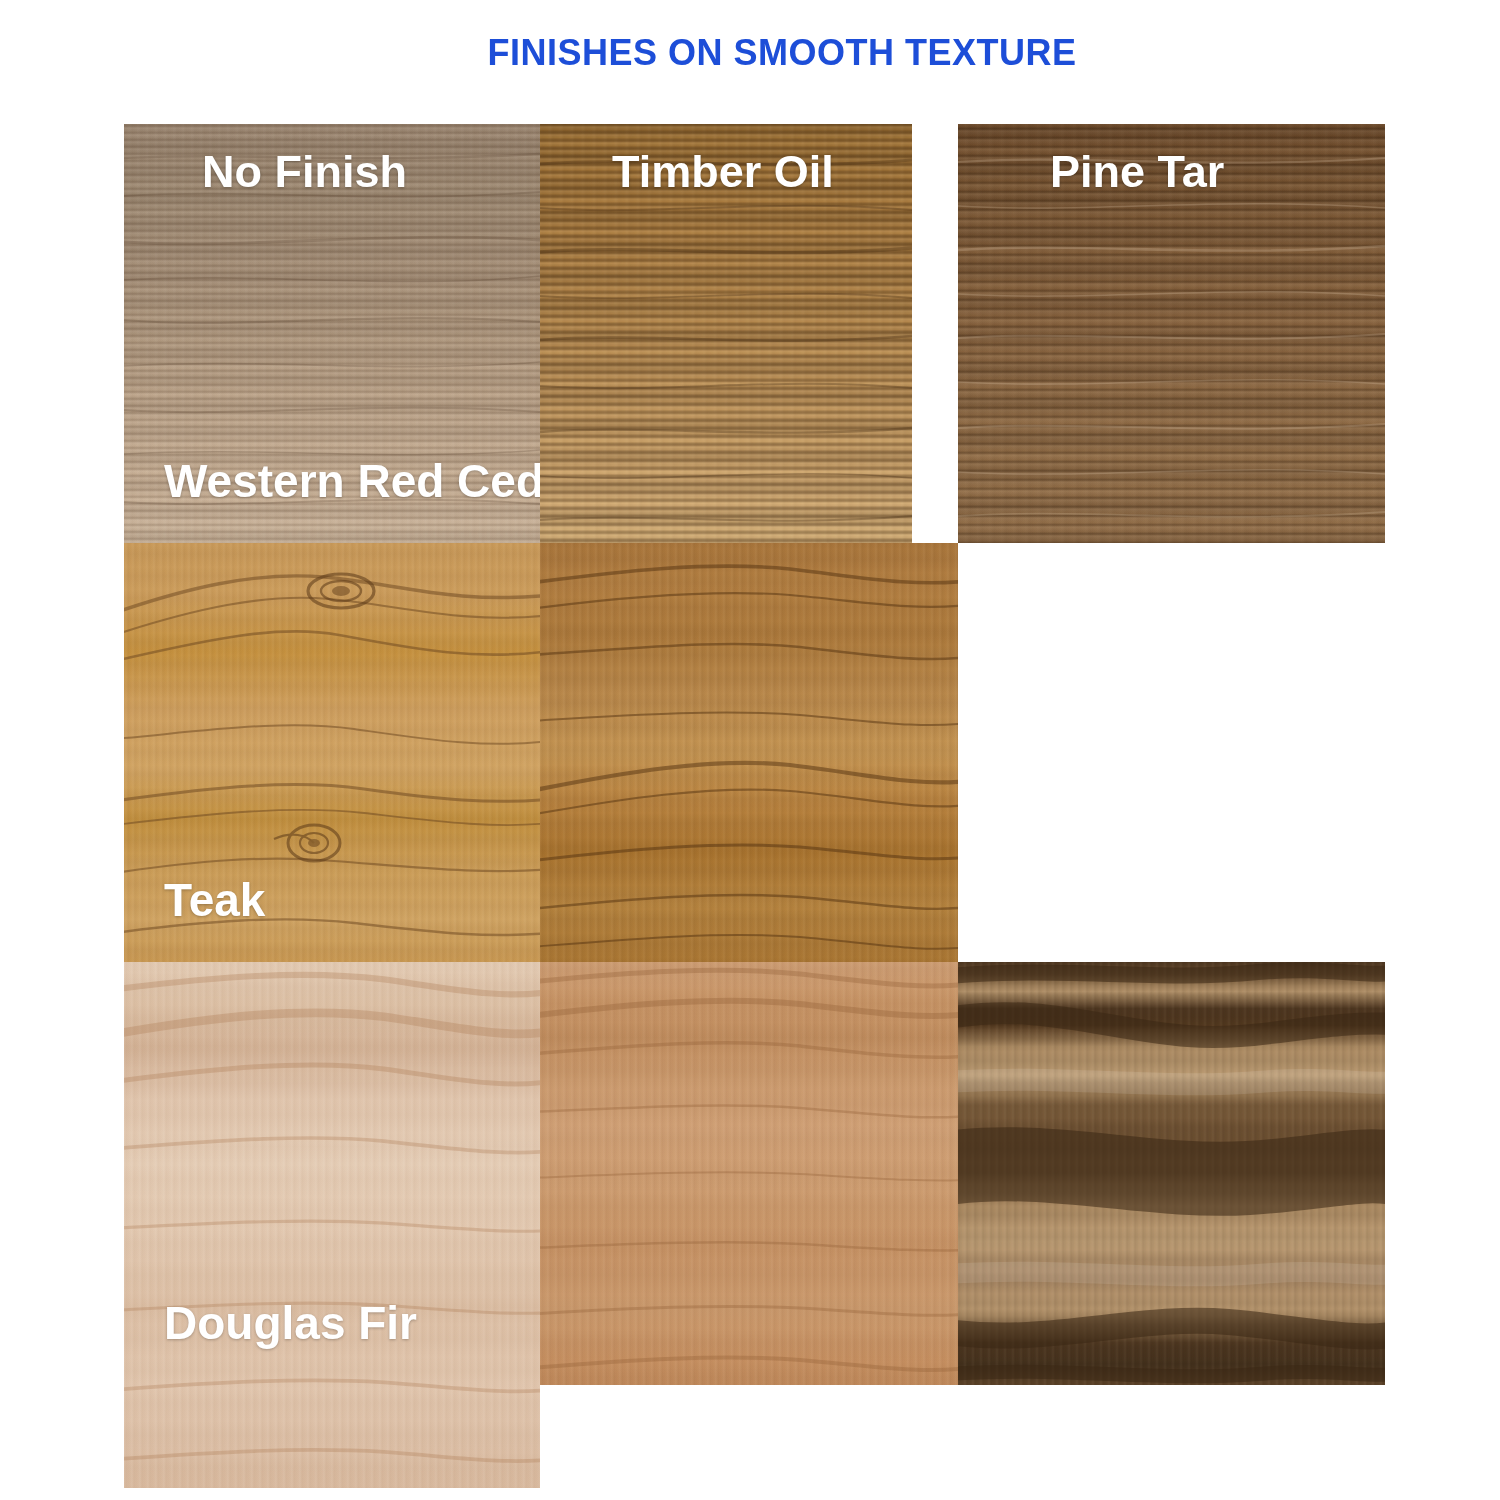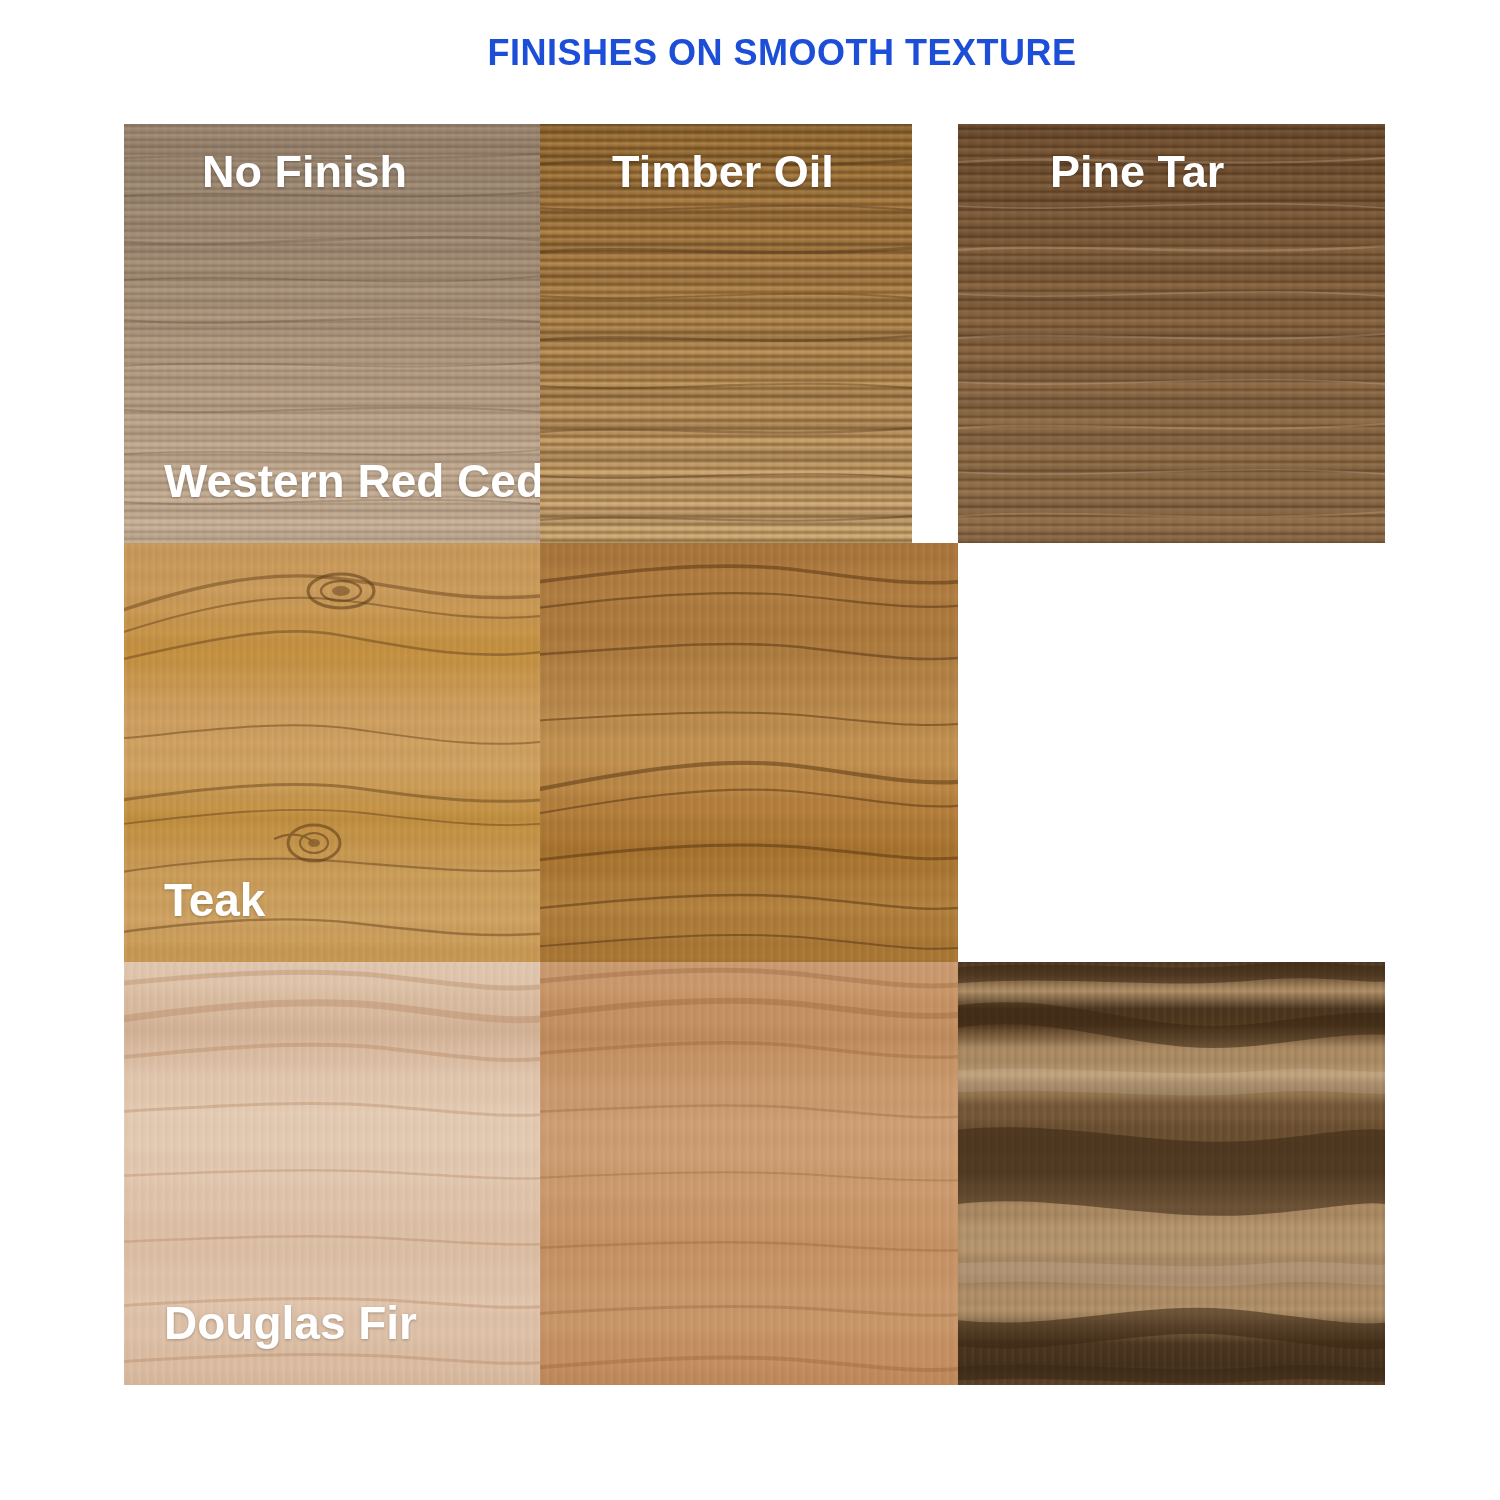--- a/index.html
+++ b/index.html
@@ -397,21 +397,21 @@
             <path d="M-10,318 C90,306 180,298 260,304 C330,310 382,320 428,314" stroke-width="3.0"></path>
             <path d="M-10,366 C90,356 180,348 260,354 C330,360 382,370 428,364" stroke-width="2.4"></path>
             <path d="M-10,404 C90,396 180,388 260,394 C330,400 382,410 428,404" stroke-width="2.0"></path>
           </g>
         </svg>
       </div>
     </div>
 
     <div class="cell empty" style="left:834px; top:419px; width:427px; height:419px;"></div>
 
-    <div class="cell" style="left:0px; top:838px; width:416px; height:423px;">
+    <div class="cell" style="left:0px; top:838px; width:416px; height:526px;">
       <div class="swatch fir-none">
         <div class="grain"></div>
         <svg class="figure-svg" viewBox="0 0 416 423" preserveAspectRatio="none">
           <g fill="none" stroke="#a8734a" opacity="0.28">
             <path d="M-10,22 C90,12 180,6 260,14 C330,22 380,30 426,24" stroke-width="5"></path>
             <path d="M-10,58 C90,44 180,36 260,44 C330,52 380,62 426,56" stroke-width="7"></path>
             <path d="M-10,96 C90,86 180,78 260,86 C330,94 380,102 426,96" stroke-width="4"></path>
             <path d="M-10,150 C90,144 180,138 260,144 C330,150 380,156 426,152" stroke-width="3"></path>
             <path d="M-10,214 C90,210 180,206 260,210 C330,214 380,218 426,216" stroke-width="2.5"></path>
             <path d="M-10,280 C90,276 180,272 260,276 C330,280 380,284 426,282" stroke-width="2.5"></path>

